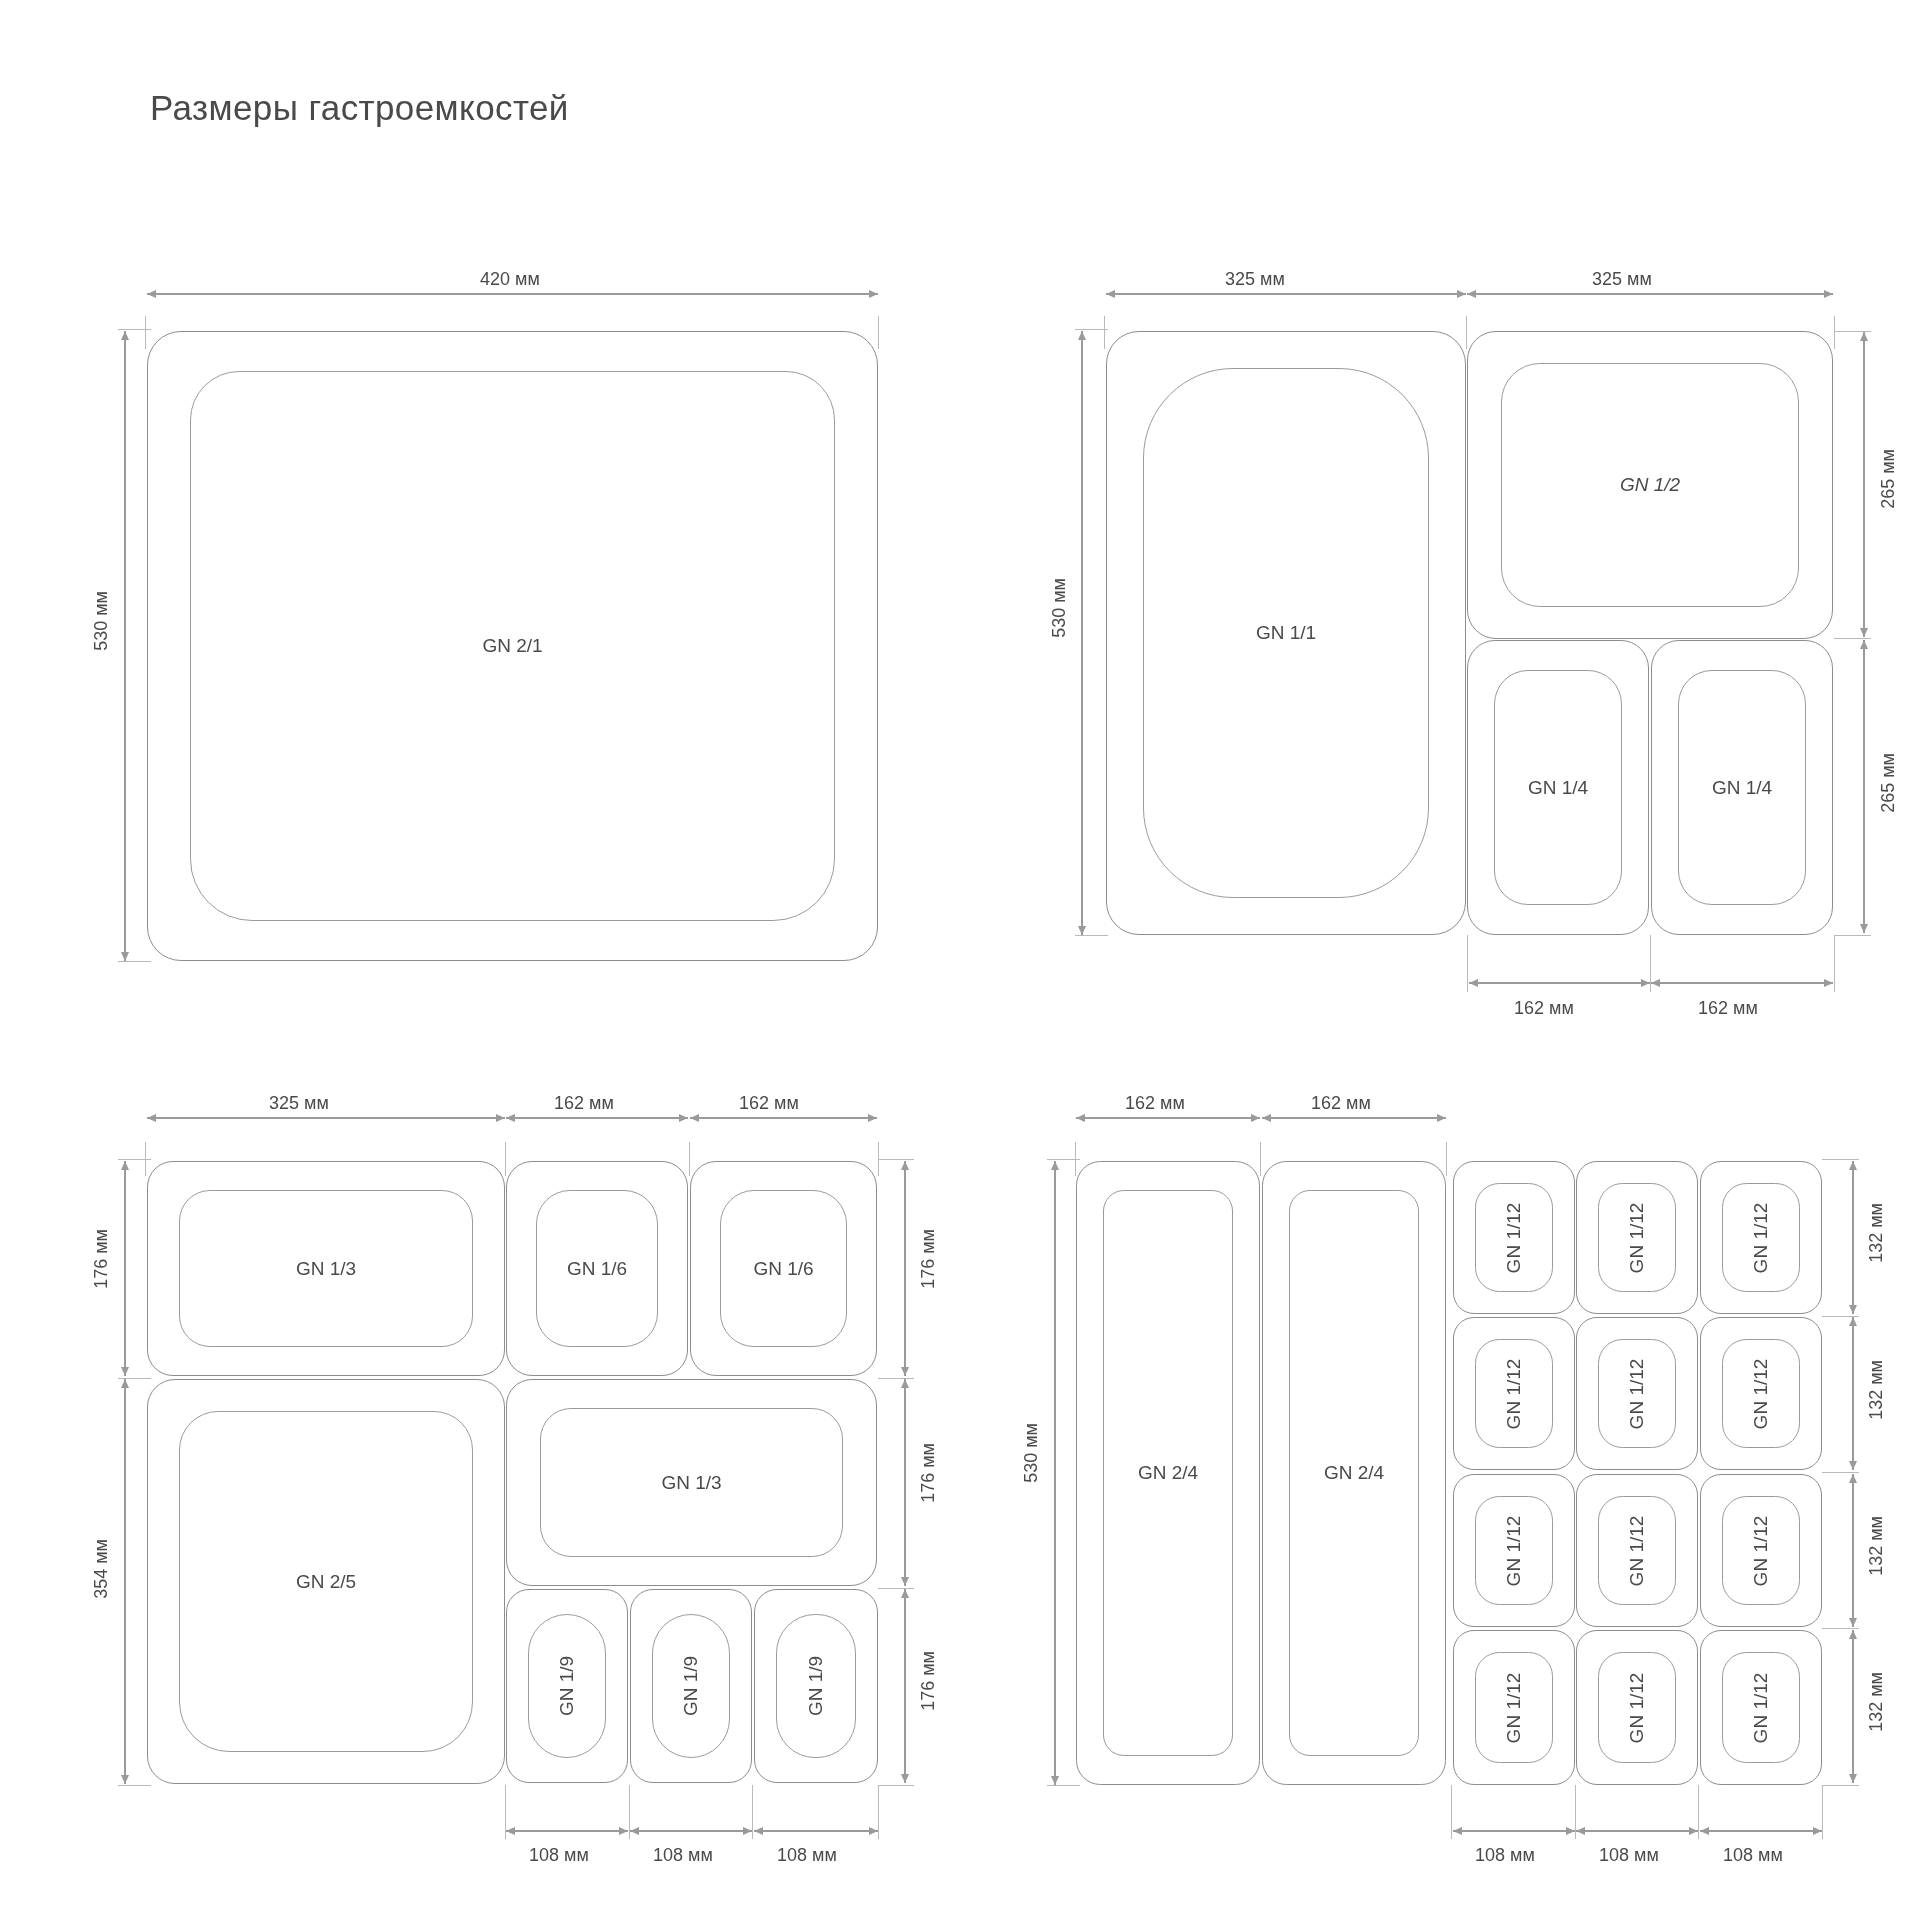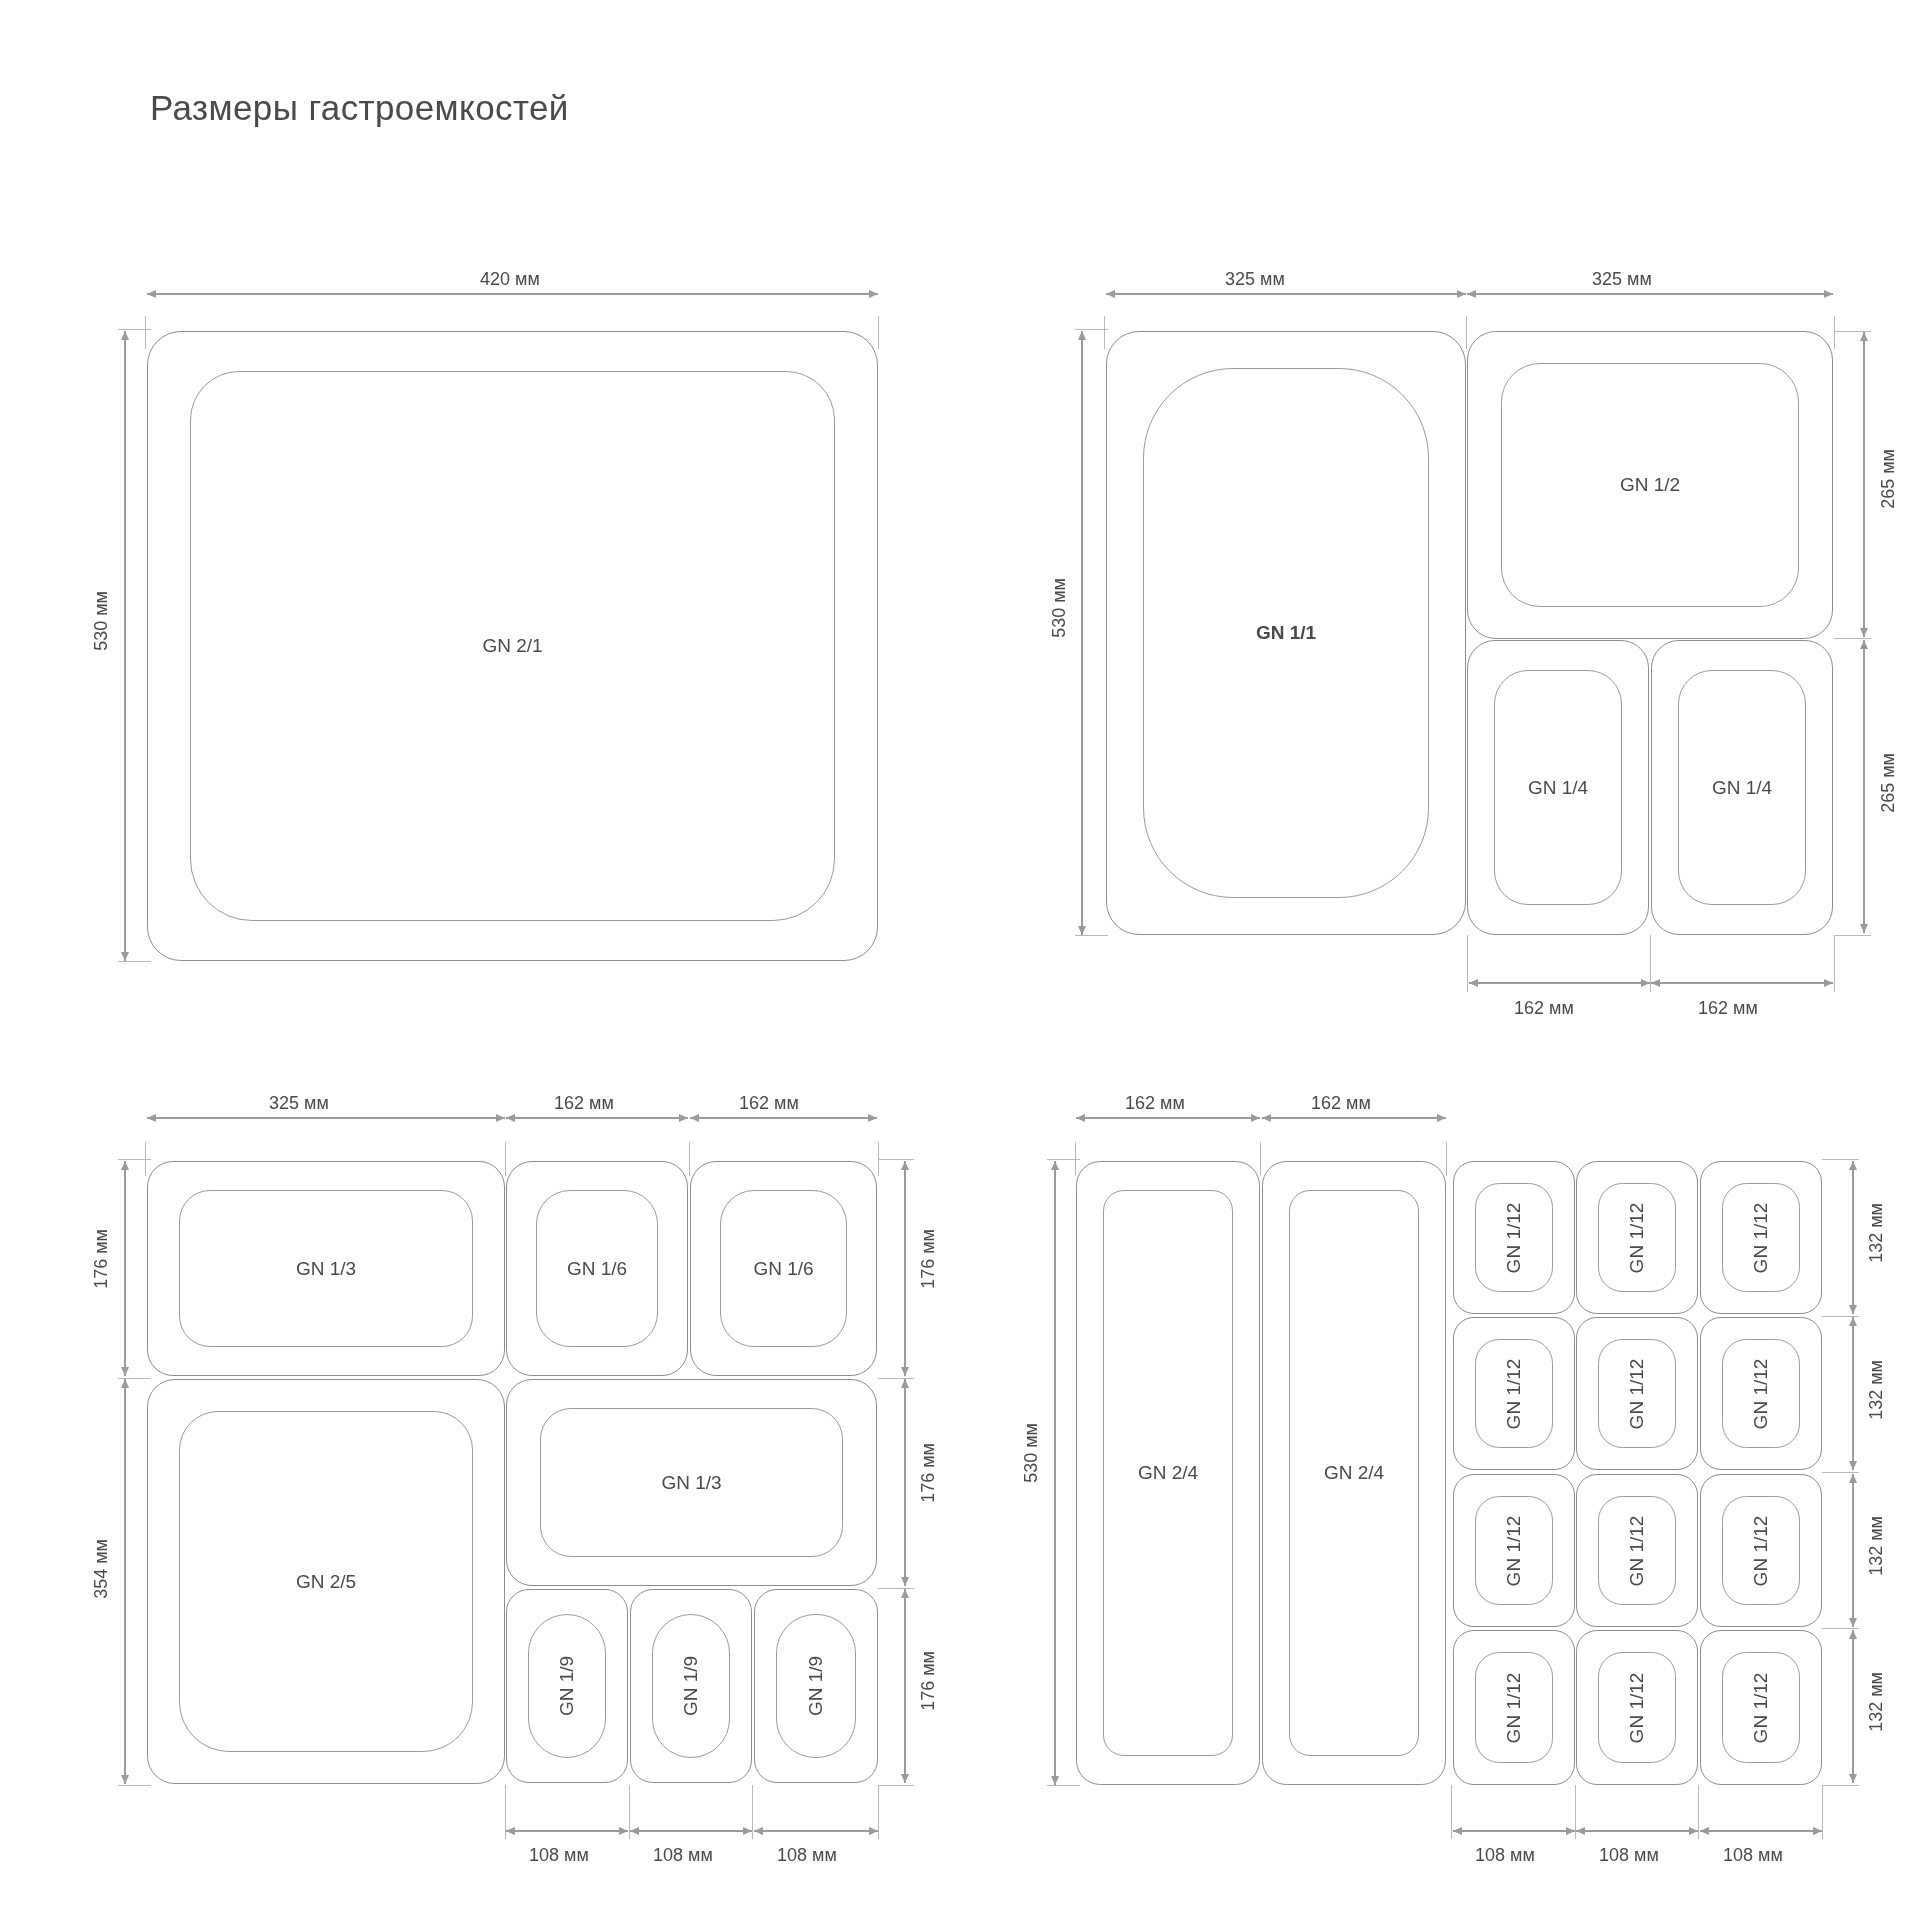--- a/index.html
+++ b/index.html
@@ -73,25 +73,25 @@
 <div class="dlab v" style="left:1878px;top:753px;">265 мм</div>
 
 <div class="ext extv" style="left:1467px;top:935px;height:57px;"></div>
 <div class="ext extv" style="left:1650px;top:935px;height:57px;"></div>
 <div class="ext extv" style="left:1834px;top:935px;height:57px;"></div>
 <div class="dimh" style="left:1469px;top:982px;width:181px;"></div>
 <div class="dimh" style="left:1651px;top:982px;width:182px;"></div>
 <div class="dlab" style="left:1514px;top:998px;">162 мм</div>
 <div class="dlab" style="left:1698px;top:998px;">162 мм</div>
 
-<div class="pan" style="left:1106px;top:331px;width:360px;height:604px;border-radius:33px;font-weight:bold;">
+<div class="pan" style="left:1106px;top:331px;width:360px;height:604px;border-radius:33px;">
   <div class="inner" style="left:36px;top:36px;right:36px;bottom:36px;border-radius:90px;"></div>
   <div class="lbl">GN 1/1</div>
 </div>
-<div class="pan" style="left:1467px;top:331px;width:366px;height:308px;border-radius:29px;">
+<div class="pan" style="left:1467px;top:331px;width:366px;height:308px;border-radius:29px;font-style:italic;">
   <div class="inner" style="left:33px;top:31px;right:33px;bottom:31px;border-radius:39px;"></div>
   <div class="lbl">GN 1/2</div>
 </div>
 <div class="pan" style="left:1467px;top:640px;width:182px;height:295px;border-radius:28px;">
   <div class="inner" style="left:26px;top:29px;right:26px;bottom:29px;border-radius:34px;"></div>
   <div class="lbl">GN 1/4</div>
 </div>
 <div class="pan" style="left:1651px;top:640px;width:182px;height:295px;border-radius:28px;">
   <div class="inner" style="left:26px;top:29px;right:26px;bottom:29px;border-radius:34px;"></div>
   <div class="lbl">GN 1/4</div>

